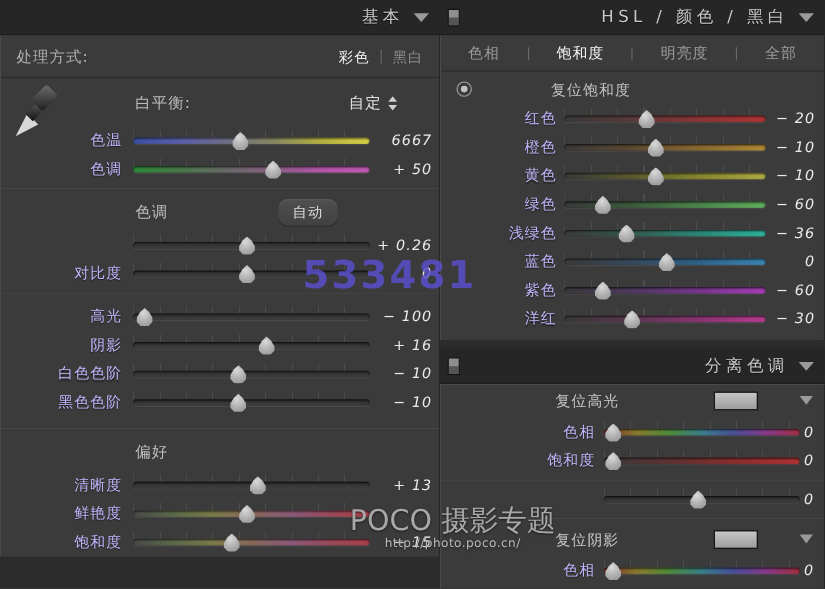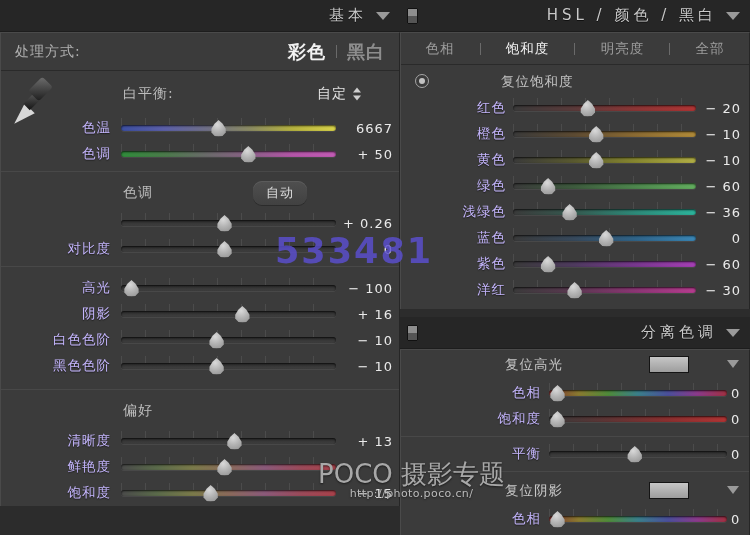--- a/index.html
+++ b/index.html
@@ -44,21 +44,21 @@
   .blk-edge { border-left: 1px solid #4a4a4a; border-right: 1px solid #262626; }
 
   
   .treat {
     height: 38px; background: #3b3b3b; display: flex; align-items: center;
     padding: 0 14px 0 14px; justify-content: space-between;
     border-bottom: 1px solid #2a2a2a;
   }
   .treat .lbl { color: #b0b0b0; font-size: 14px; letter-spacing: 1px; }
   .treat .opts { display: flex; align-items: center; gap: 10px; }
-  .treat .opt { font-size: 18px; letter-spacing: 1px; font-weight: bold; }
+  .treat .opt { font-size: 13px; letter-spacing: 1px; }
   .opt.on  { color: #f2f2f2; }
   .opt.off { color: #8d8d8d; }
   .vbar { width: 1px; height: 13px; background: #6a6a6a; }
 
   
   .wb-row { position: relative; height: 42px; display: flex; align-items: center; }
   .wb-lbl { color: #bdbdbd; font-size: 14px; letter-spacing: 1px; margin-left: 122px; }
   .wb-val { position: absolute; right: 52px; color: #e2e2e2; font-size: 14px; letter-spacing: 1px; }
   .spin { position: absolute; right: 38px; top: 50%; transform: translateY(-50%);
           display: flex; flex-direction: column; gap: 3px; }
@@ -94,20 +94,21 @@
 
   
   .srow { position: relative; height: 26px; display: flex; align-items: center; }
   .srow .name {
     position: absolute; color: #c4b5fd; font-size: 13.5px; letter-spacing: 1px;
     text-align: right; text-shadow: 0 1px 1px #1c1c1c;
   }
   .srow .val {
     position: absolute; color: #eaeaea; font-size: 13px; letter-spacing: 1px;
     text-align: right;
+    font-style: italic;
   }
   .track {
     position: absolute; height: 6px; border-radius: 3px;
     box-shadow: inset 0 1px 2px rgba(0,0,0,.75), 0 1px 0 rgba(255,255,255,.07);
   }
   .ticks { position: absolute; height: 10px; pointer-events: none;
     background-image: repeating-linear-gradient(to right,#5c5c5c 0 1px,transparent 1px 24px); }
   .knob {
     position: absolute; width: 17px; height: 17px;
     background: radial-gradient(circle at 42% 28%, #d9d9d9 0%, #b3b3b3 45%, #8a8a8a 100%);
@@ -440,21 +441,20 @@
             <div class="ticks" style="top: 3px; opacity: 0.5; left: 148px; width: 178px;"></div>
             <div class="track" style="background: linear-gradient(90deg, rgb(58, 58, 58), rgb(94, 52, 52), rgb(138, 47, 47), rgb(176, 52, 52)); top: 10px;"></div>
             <div class="knob" style="left: 148px; top: 5px;"></div>
             <span class="val">0</span>
           </div>
         </div>
 
       <div class="sep"></div>
       <div id="st-bal">
           <div class="srow">
-            <span class="name">平衡</span>
             <div class="ticks" style="left: 148px; width: 178px; top: 3px; opacity: 0.5;"></div>
             <div class="track" style="background: linear-gradient(rgb(46, 46, 46), rgb(63, 63, 63)); top: 10px;"></div>
             <div class="knob" style="left: 225.28px; top: 5px;"></div>
             <span class="val">0</span>
           </div>
         </div>
       <div class="sep"></div>
 
       <div class="st-head">
         <span class="t">复位阴影</span>

